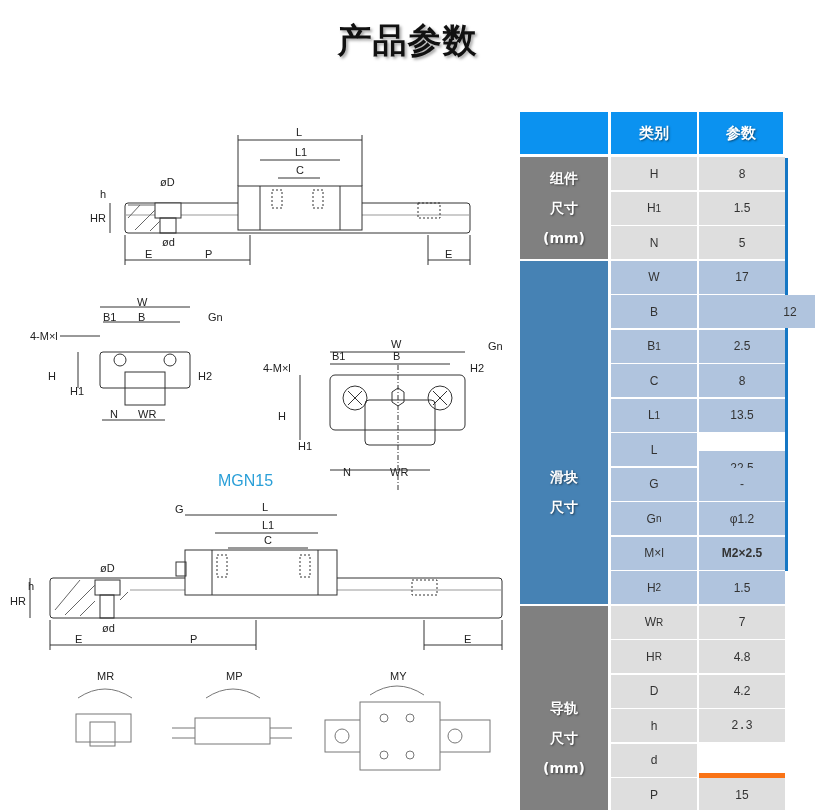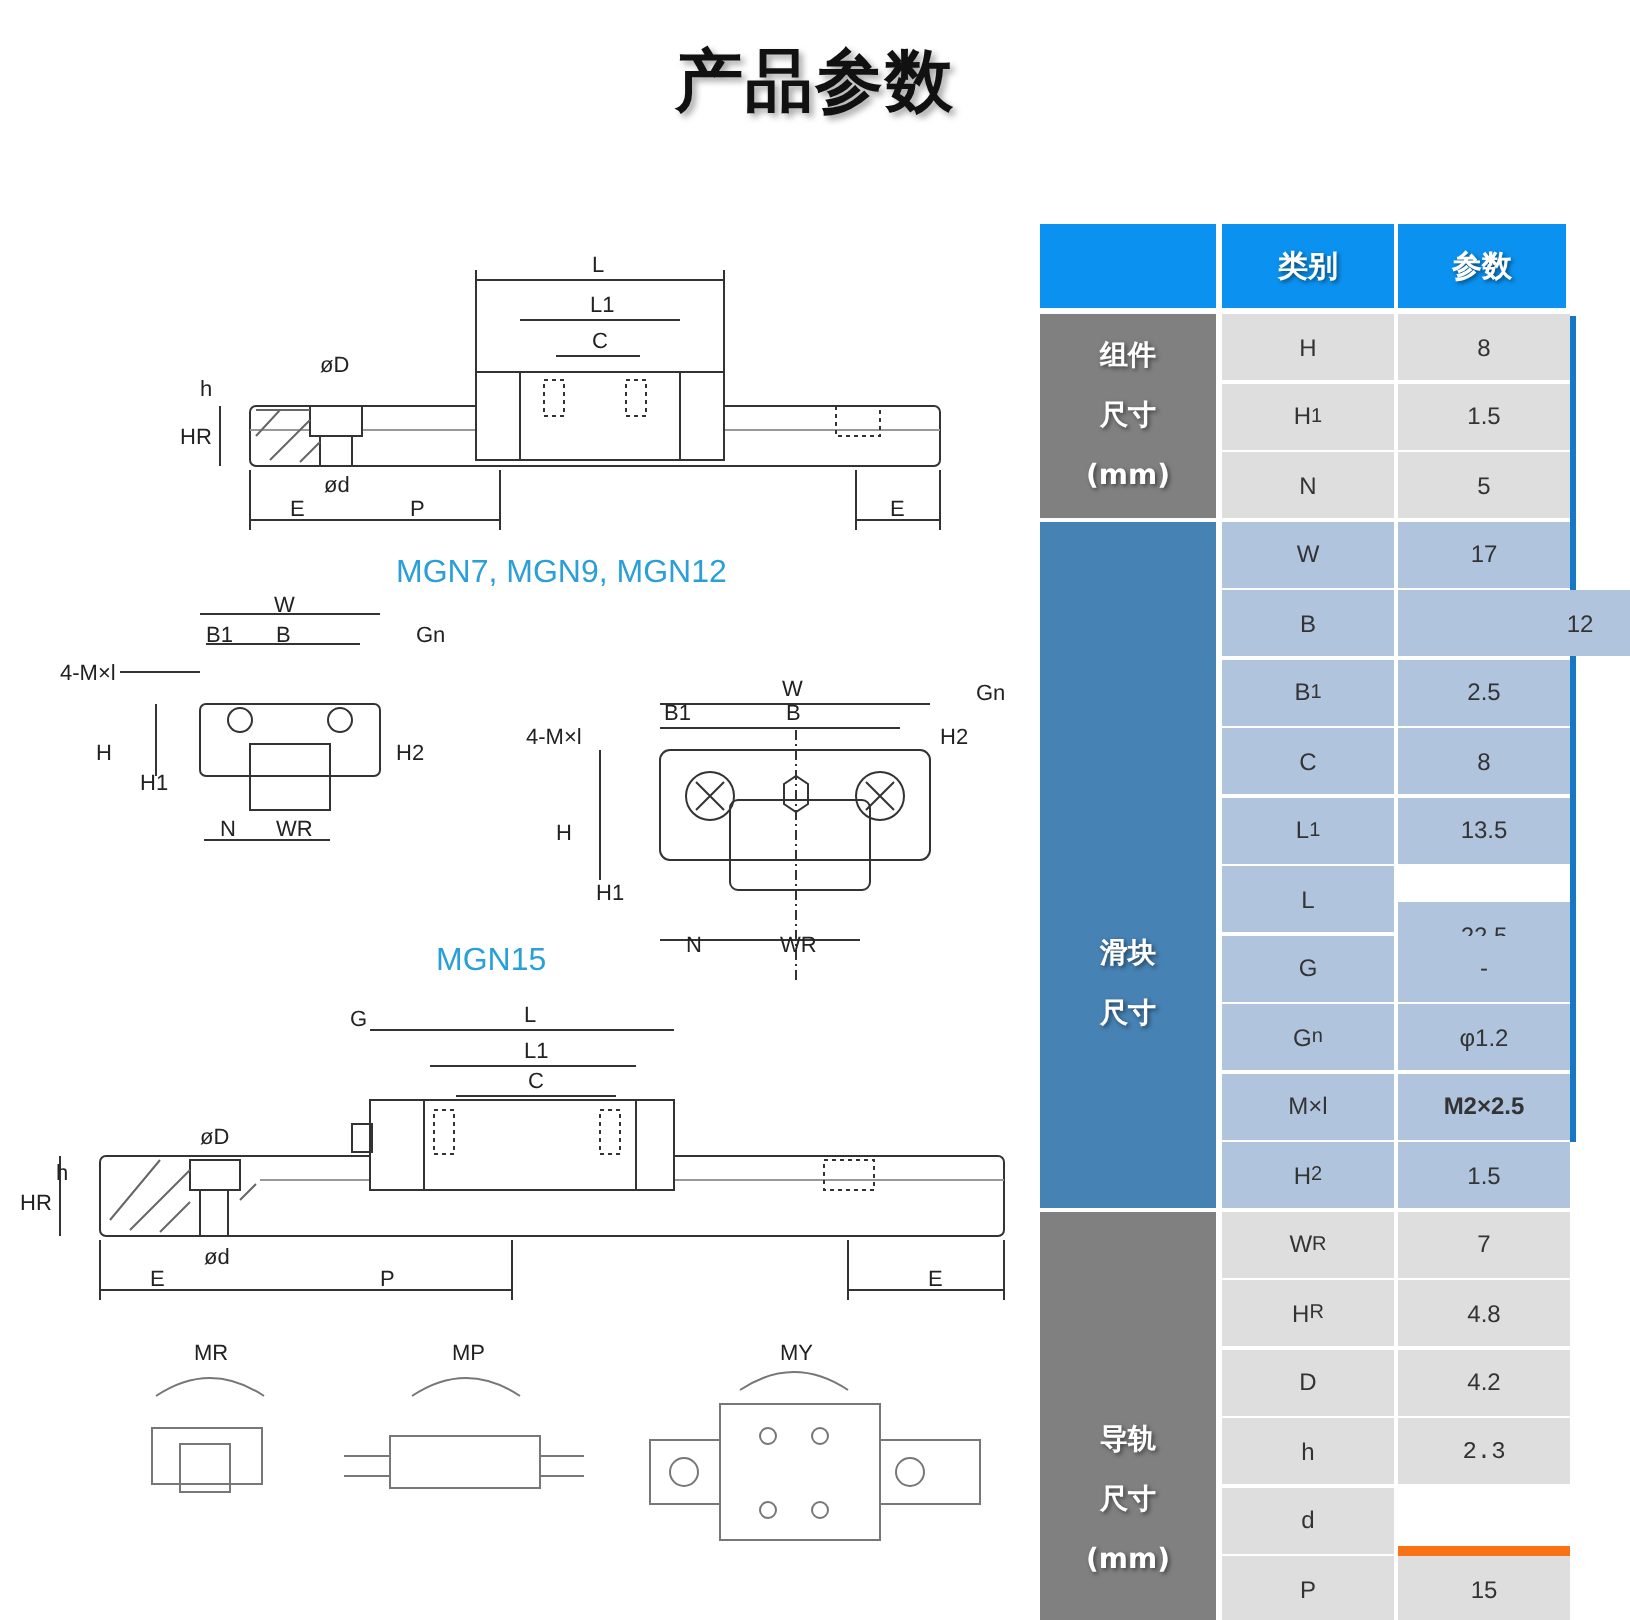--- a/index.html
+++ b/index.html
@@ -160,21 +160,20 @@
       <rect x="325" y="610" width="165" height="32"></rect>
       <rect x="360" y="592" width="80" height="68" fill="#fff"></rect>
       <circle cx="342" cy="626" r="7"></circle>
         <circle cx="455" cy="626" r="7"></circle>
       <circle cx="384" cy="608" r="4"></circle>
         <circle cx="410" cy="608" r="4"></circle>
         <circle cx="384" cy="645" r="4"></circle>
         <circle cx="410" cy="645" r="4"></circle>
     </g>
   </svg>
-  <div class="cap" style="left:198px;top:168px;">MGN7, MGN9, MGN12</div>
   <div class="cap" style="left:218px;top:362px;">MGN15</div>
 </div>
 
 <div class="tbl" id="tbl">
   <div class="hdr" style="left:0;width:88px;"></div>
   <div class="hdr" style="left:91px;width:86px;">类别</div>
   <div class="hdr" style="left:179px;width:84px;">参数</div>
 <div class="grp" style="top: 45px; height: 101.5px; background: rgb(128, 128, 128); justify-content: center; box-sizing: border-box;">
       <div>组件</div>
       <div>尺寸</div>
@@ -235,21 +234,21 @@
     <div class="cell c2" style="top: 390px; background: rgb(176, 196, 222); text-align: right;">φ1.2</div>
     <div class="cell c1" style="top: 424.5px; background: rgb(176, 196, 222);">
       <span>M×l</span>
     </div>
     <div class="cell c2" style="top: 424.5px; background: rgb(176, 196, 222); font-weight: bold;">M2×2.5</div>
     <div class="cell c1" style="top: 459px; background: rgb(176, 196, 222);">
       <span>H</span>
       <sub>2</sub>
     </div>
     <div class="cell c2" style="top: 459px; background: rgb(176, 196, 222);">1.5</div>
-    <div class="grp" style="top: 493.5px; height: 205px; background: rgb(128, 128, 128); justify-content: flex-end; box-sizing: border-box; padding-bottom: 16px;">
+    <div class="grp" style="top: 493.5px; height: 205px; background: rgb(128, 128, 128); justify-content: flex-end; box-sizing: border-box; padding-bottom: 28px;">
       <div>导轨</div>
       <div>尺寸</div>
       <div>(mm)</div>
     </div>
     <div class="cell c1" style="top: 493.5px; background: rgb(222, 222, 222);">
       <span>W</span>
       <sub>R</sub>
     </div>
     <div class="cell c2" style="top: 493.5px; background: rgb(222, 222, 222);">7</div>
     <div class="cell c1" style="top: 528px; background: rgb(222, 222, 222);">

